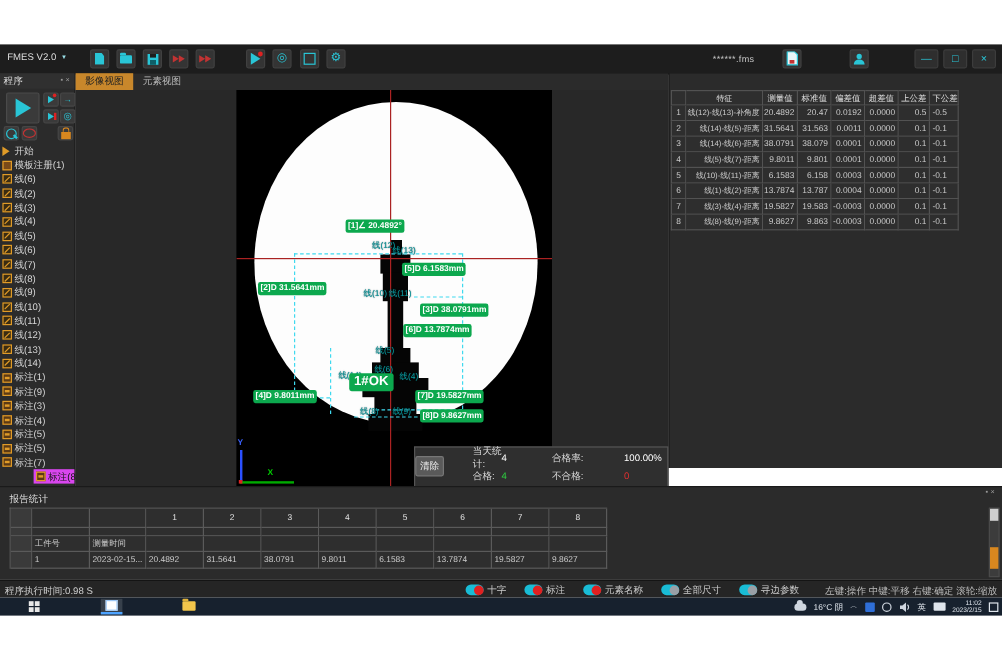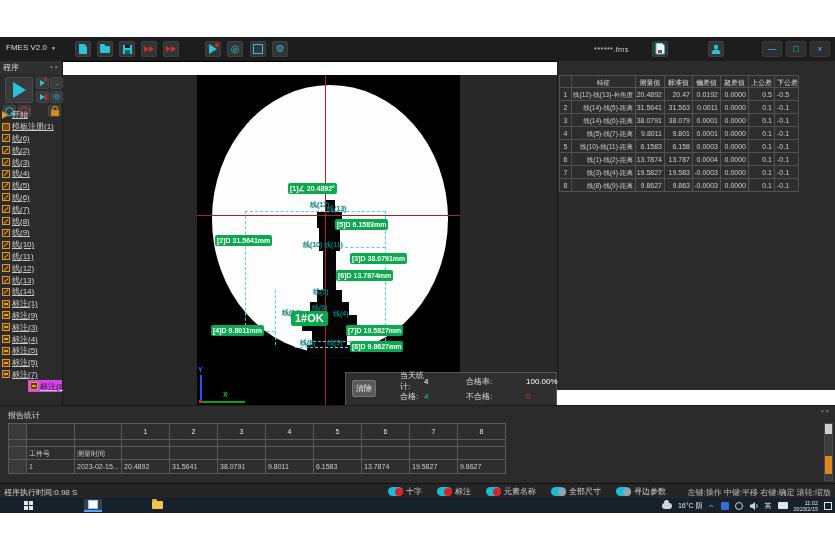--- a/index.html
+++ b/index.html
@@ -41,21 +41,21 @@
         display:flex;align-items:center;justify-content:center;padding:0;box-sizing:border-box;}
   .stri{width:0;height:0;border-left:5px solid #29c5d6;border-top:3px solid transparent;border-bottom:3px solid transparent;position:relative;}
   .stri .dot{position:absolute;left:-1px;top:-5px;width:3px;height:3px;border-radius:50%;background:#d22;}
   .stri .bar{position:absolute;left:0;top:-3px;width:1.5px;height:6px;background:#d22;}
   .arrowstep{color:#29c5d6;font-size:7px;}
   .mag{width:7px;height:7px;border:1.5px solid #29c5d6;border-radius:50%;position:relative;}
   .mag:after{content:"";position:absolute;left:5px;top:5px;width:4px;height:1.5px;background:#29c5d6;transform:rotate(45deg);}
   .runoval{width:9px;height:6px;border:1.5px solid #c23333;border-radius:50%;}
   .lock{width:8px;height:6px;background:#d8871f;position:relative;margin-top:3px;}
   .lock:before{content:"";position:absolute;left:1px;top:-4px;width:4px;height:4px;border:1.5px solid #d8871f;border-bottom:none;border-radius:3px 3px 0 0;}
-  .plist{position:absolute;left:0;top:48px;width:100%;text-decoration:underline;}
+  .plist{position:absolute;left:0;top:59px;width:100%;}
   .pitem{display:flex;align-items:center;gap:2px;height:11.8px;padding-left:2px;cursor:default;}
   .pitem.sel{background:#d946ef;color:#161616;margin-left:28px;}
   .pitem.sel .plabel{color:#161616;}
   .plabel{font-size:8px;color:#d6d6d6;white-space:nowrap;}
   .picon{width:8px;height:8px;box-sizing:border-box;flex:0 0 8px;}
   .picon.play{width:0;height:0;flex:0 0 6px;border-left:6px solid #e09b28;border-top:4px solid transparent;border-bottom:4px solid transparent;background:none;margin-right:2px;}
   .picon.template{background:#7a4a18;border:1px solid #e09b28;}
   .picon.line{background:#3a2c12;border:1px solid #e09b28;position:relative;}
   .picon.line:after{content:"";position:absolute;left:0;top:2.5px;width:6px;height:1px;background:#e09b28;transform:rotate(-45deg);}
   .picon.dim{background:#5c3a14;border:1px solid #e09b28;position:relative;}
@@ -94,21 +94,21 @@
   .c-feat{width:64px;font-size:6.5px;}
   .c-m{width:29px;}.c-s{width:28px;}.c-d{width:28px;}.c-o{width:28px;}.c-u{width:26px;}
   .c-l{width:24px;text-align:left;padding-left:2px;}
   .okbar{position:absolute;left:557px;top:390px;width:278px;height:15px;background:#242424;border-top:1px solid #3a3a3a;box-sizing:border-box;
          display:flex;justify-content:space-between;align-items:center;padding:0 3px;font-family:"DejaVu Sans Mono",monospace;font-size:10px;font-weight:bold;}
   .oktext{color:#00cc44;}
   .ngtext{color:#dd2222;}
 
   
   .stats{position:absolute;left:345px;top:372px;width:212px;height:38px;background:#2f2f2f;border:1px solid #555;box-sizing:border-box;
-         display:grid;grid-template-columns:48px 24px 42px 60px 30px;grid-template-rows:16px 15px;align-items:center;padding-left:6px;}
+         display:grid;grid-template-columns:48px 24px 42px 60px 30px;grid-template-rows:16px 15px;align-items:center;}
   .stats .lab{color:#ddd;font-size:8px;}
   .stats .val{font-size:8px;color:#fff;}
   .stats .green{color:#2ecc40;}
   .stats .red{color:#e03030;}
   .clearbtn{grid-row:1 / span 2;width:24px;height:17px;background:#5a5a5a;border:1px solid #777;border-radius:2px;color:#eee;font-size:8px;padding:0;}
 
   
   .report-panel{position:absolute;left:0;top:405px;width:835px;height:78px;background:#2b2b2b;border-top:1px solid #1a1a1a;box-sizing:border-box;}
   .rep-title{position:absolute;left:8px;top:4px;font-size:8px;color:#ddd;}
   .reptable{position:absolute;left:8px;top:17px;border-left:1px solid #5a5a5a;border-top:1px solid #5a5a5a;}
@@ -345,20 +345,24 @@
           <span class="picon dim"></span>
           <span class="plabel">标注(7)</span>
         </div>
         <div class="pitem sel">
           <span class="picon dim"></span>
           <span class="plabel">标注(8)</span>
         </div>
       </div>
   </div>
 
+  <div class="tabbar">
+    <div class="tab active">影像视图</div>
+    <div class="tab">元素视图</div>
+  </div>
 
   <div class="image-area">
     <div class="camera">
       <div class="backlight"></div>
 
       <div class="bolt" style="left:128px;top:125px;width:10px;height:13px"></div>
       <div class="bolt" style="left:120px;top:137px;width:25px;height:16px"></div>
       <div class="bolt" style="left:122px;top:152px;width:21px;height:24px"></div>
       <div class="bolt" style="left:126px;top:175px;width:13px;height:41px"></div>
       <div class="bolt" style="left:120px;top:215px;width:25px;height:13px"></div>

